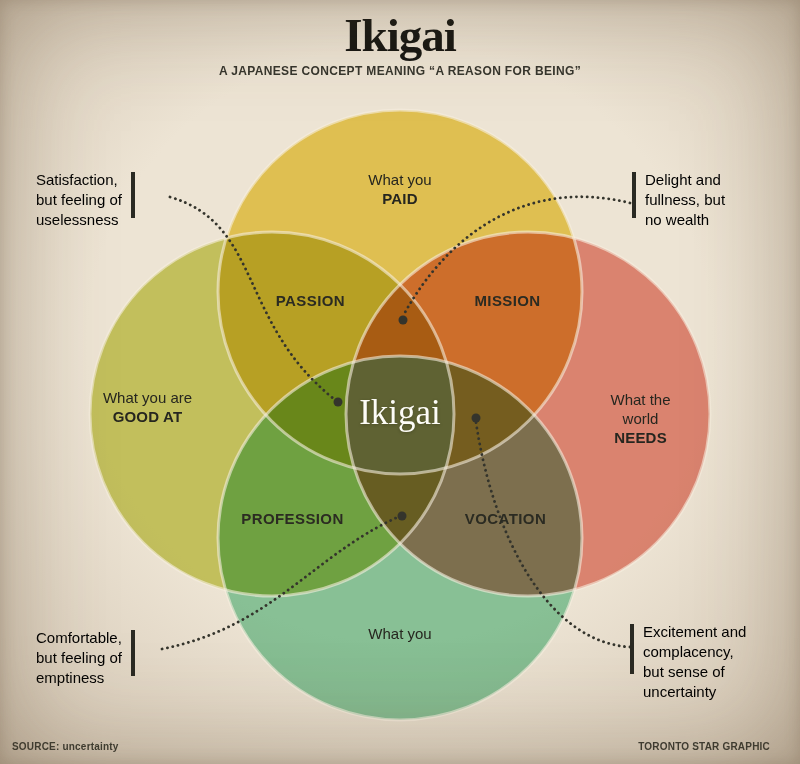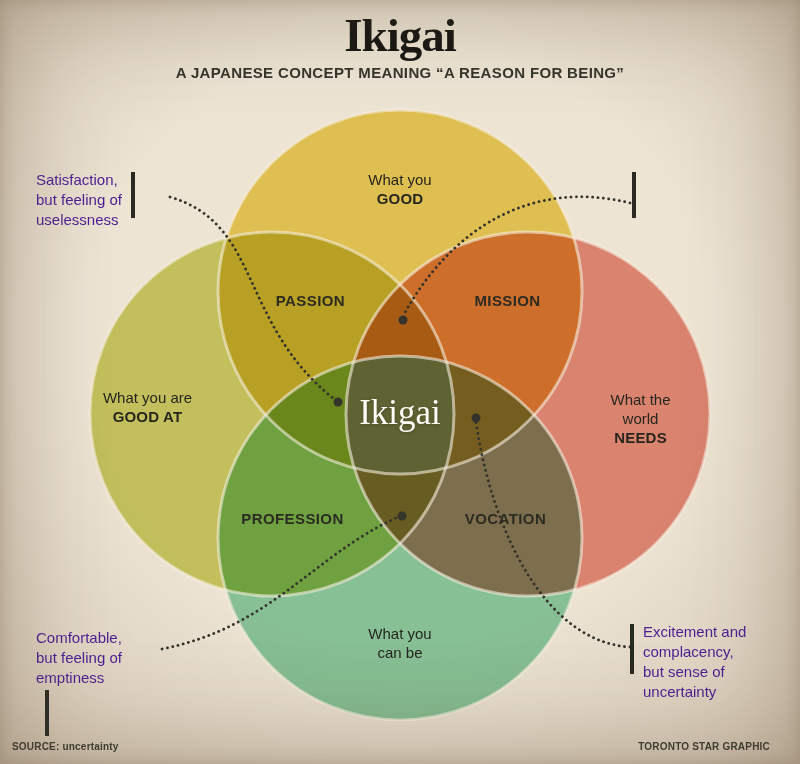--- a/index.html
+++ b/index.html
@@ -13,44 +13,44 @@
     box-shadow:inset 0 0 110px rgba(92,70,46,.38), inset 0 0 16px rgba(92,70,46,.22);
   }
   .abs{position:absolute;}
   .title{
     left:0;top:8px;width:800px;text-align:center;
     font-family:"Liberation Serif", serif;font-weight:700;font-size:47px;
     color:#161612;letter-spacing:-1px;z-index:5;
   }
   .subtitle{
     left:0;top:64px;width:800px;text-align:center;
-    font-size:15px;font-weight:700;letter-spacing:.35px;color:#35352d;z-index:5;
+    font-size:12px;font-weight:700;letter-spacing:.35px;color:#35352d;z-index:5;
   }
   .clabel{text-align:center;font-size:15px;line-height:19px;color:#26261f;z-index:5;}
   .clabel .ln{display:block;}
   .clabel .bd{display:block;font-weight:700;letter-spacing:.2px;}
   .olabel{
     text-align:center;font-size:15px;font-weight:700;letter-spacing:.4px;
     color:#2b2b22;z-index:5;
   }
   .center-label{
     left:330px;top:393px;width:140px;text-align:center;z-index:5;
     font-family:"Liberation Serif", serif;font-size:35px;color:#fdfcf7;
     text-shadow:0 1px 3px rgba(40,40,20,.35);
   }
-  .annot{display:flex;align-items:flex-start;z-index:6;font-size:15px;line-height:20px;color:#4c1d95;}
+  .annot{display:flex;align-items:flex-start;z-index:6;font-size:15px;line-height:20px;color:#000000;}
   .annot .txt .ln{display:block;}
   .annot .bar{width:4px;background:#2a2a23;flex:none;margin-top:2px;}
   .annot.side-r .bar{margin-right:9px;}
   .annot.side-l .bar{margin-left:9px;}
   .bar.h3{height:46px;}
   .bar.h4{height:50px;}
   .tl{left:36px;top:170px;}
   .tr{left:632px;top:170px;}
-  .bl{left:36px;top:628px;flex-direction:column;}
+  .bl{left:36px;top:628px;}
   .br{left:630px;top:622px;}
   .footer{font-size:10px;font-weight:700;letter-spacing:.2px;color:#3a3a31;z-index:6;}
   .f-src{left:12px;top:741px;}
   .f-credit{right:30px;top:741px;}
 </style>
 </head>
 <body>
 
 <div class="stage">
 
@@ -113,54 +113,58 @@
       <circle cx="402" cy="516" r="4.5"></circle>
       <circle cx="476" cy="418" r="4.5"></circle>
     </g>
   </svg>
 
   <div class="abs title">Ikigai</div>
   <div class="abs subtitle">A JAPANESE CONCEPT MEANING “A REASON FOR BEING”</div>
 
   <div class="abs clabel" style="left:320px;top:170px;width:160px;">
     <span class="ln">What you</span>
-    <span class="bd">GOOD</span>
+    <span class="bd">PAID</span>
   </div>
   <div class="abs clabel" style="left:80px;top:388px;width:135px;">
     <span class="ln">What you are</span>
     <span class="bd">GOOD AT</span>
   </div>
   <div class="abs clabel" style="left:578px;top:390px;width:125px;">
     <span class="ln">What the</span>
     <span class="ln">world</span>
     <span class="bd">NEEDS</span>
   </div>
   <div class="abs clabel" style="left:330px;top:624px;width:140px;">
     <span class="ln">What you</span>
-    <span class="ln">can be</span>
   </div>
 
   <div class="abs olabel" style="left:225px;top:292px;width:120px;text-align:right;">PASSION</div>
   <div class="abs olabel" style="left:445px;top:292px;width:125px;">MISSION</div>
   <div class="abs olabel" style="left:225px;top:510px;width:135px;">PROFESSION</div>
   <div class="abs olabel" style="left:443px;top:510px;width:125px;">VOCATION</div>
 
   <div class="abs center-label">Ikigai</div>
 
   <div class="abs annot side-l tl">
     <div class="txt">
       <span class="ln">Satisfaction,</span>
       <span class="ln">but feeling of</span>
       <span class="ln">uselessness</span>
     </div>
     <div class="bar h3"></div>
   </div>
 
   <div class="abs annot side-r tr">
     <div class="bar h3"></div>
+    <div class="txt">
+      <span class="ln">Delight and</span>
+      <span class="ln">fullness, but</span>
+      <span class="ln">no wealth</span>
+    </div>
   </div>
 
   <div class="abs annot side-l bl">
     <div class="txt">
       <span class="ln">Comfortable,</span>
       <span class="ln">but feeling of</span>
       <span class="ln">emptiness</span>
     </div>
     <div class="bar h3"></div>
   </div>

